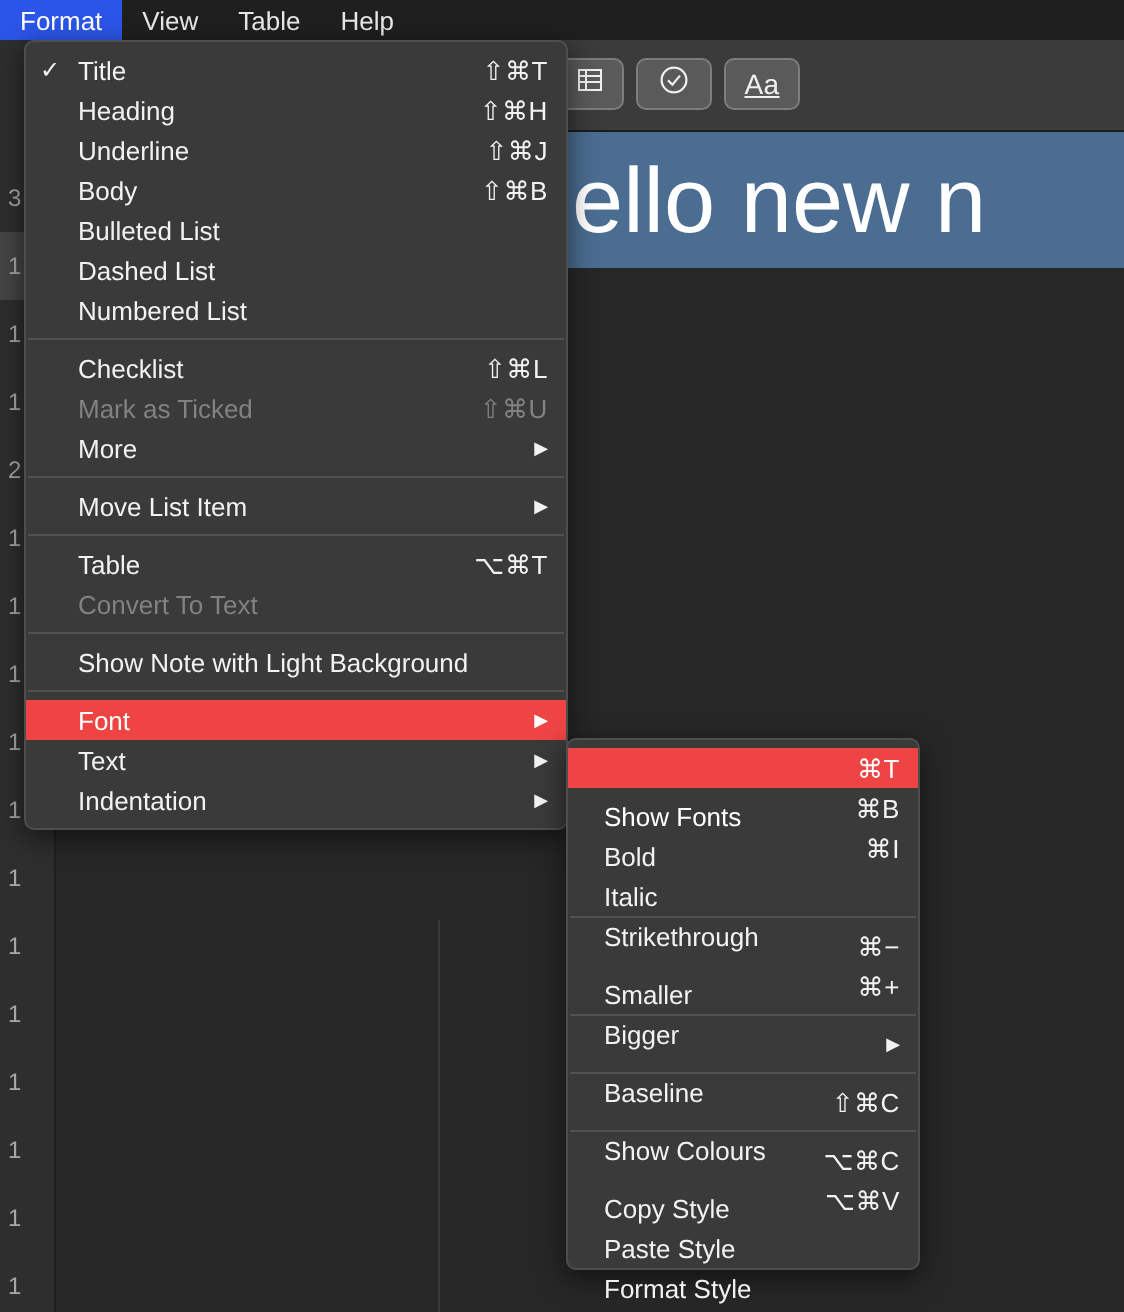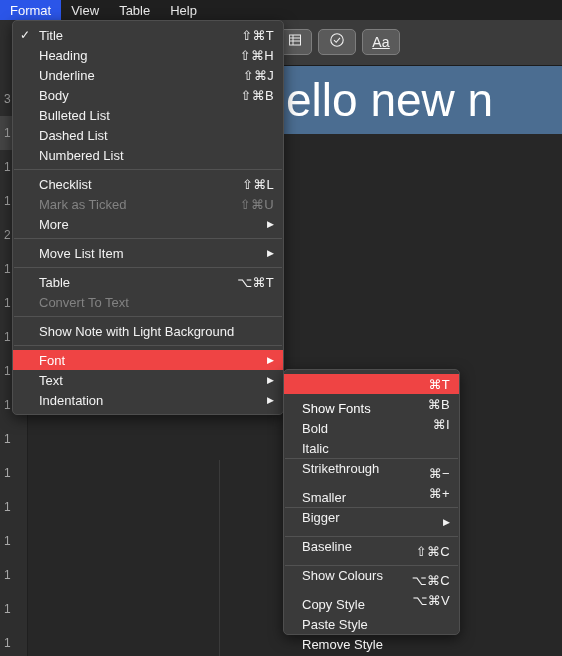--- a/index.html
+++ b/index.html
@@ -351,17 +351,17 @@
       <div class="sep"></div>
       <div class="mi">
         <span class="label">Copy Style</span>
         <span class="shortcut">⌥⌘C</span>
       </div>
       <div class="mi">
         <span class="label">Paste Style</span>
         <span class="shortcut">⌥⌘V</span>
       </div>
       <div class="mi">
-        <span class="label">Remove Style</span>
+        <span class="label">Format Style</span>
       </div>
     </div>
 
 </div>
 
 </body></html>

